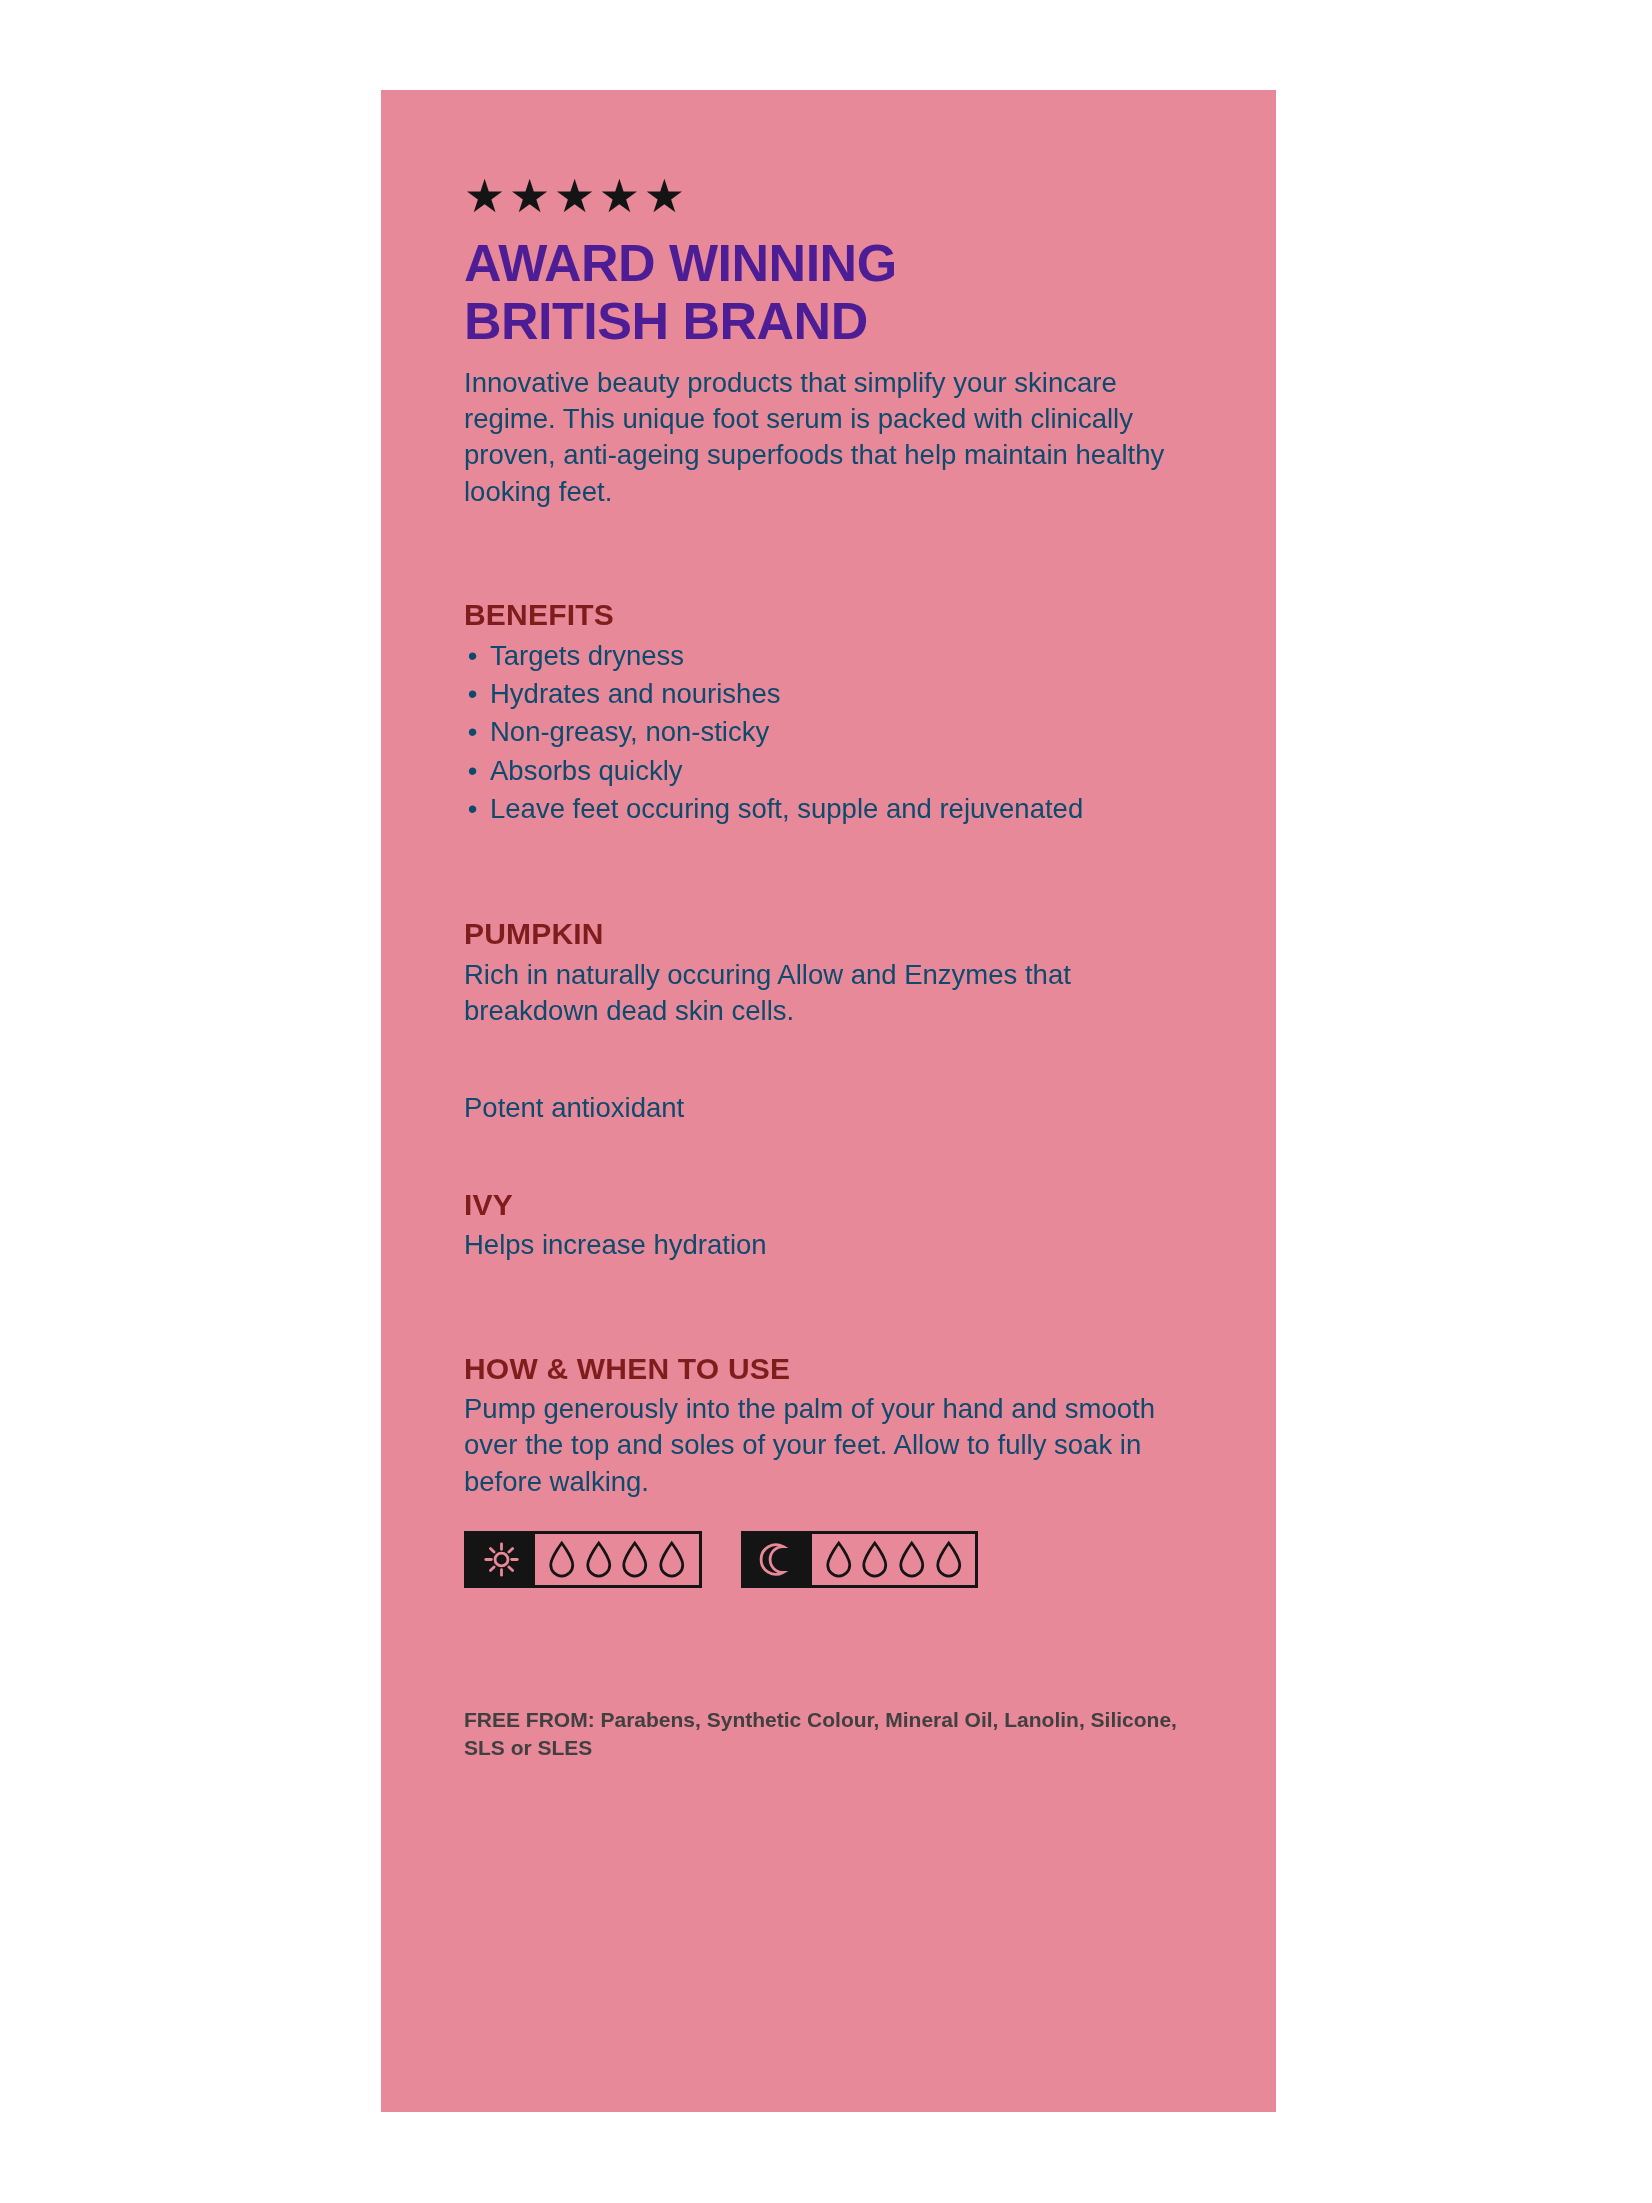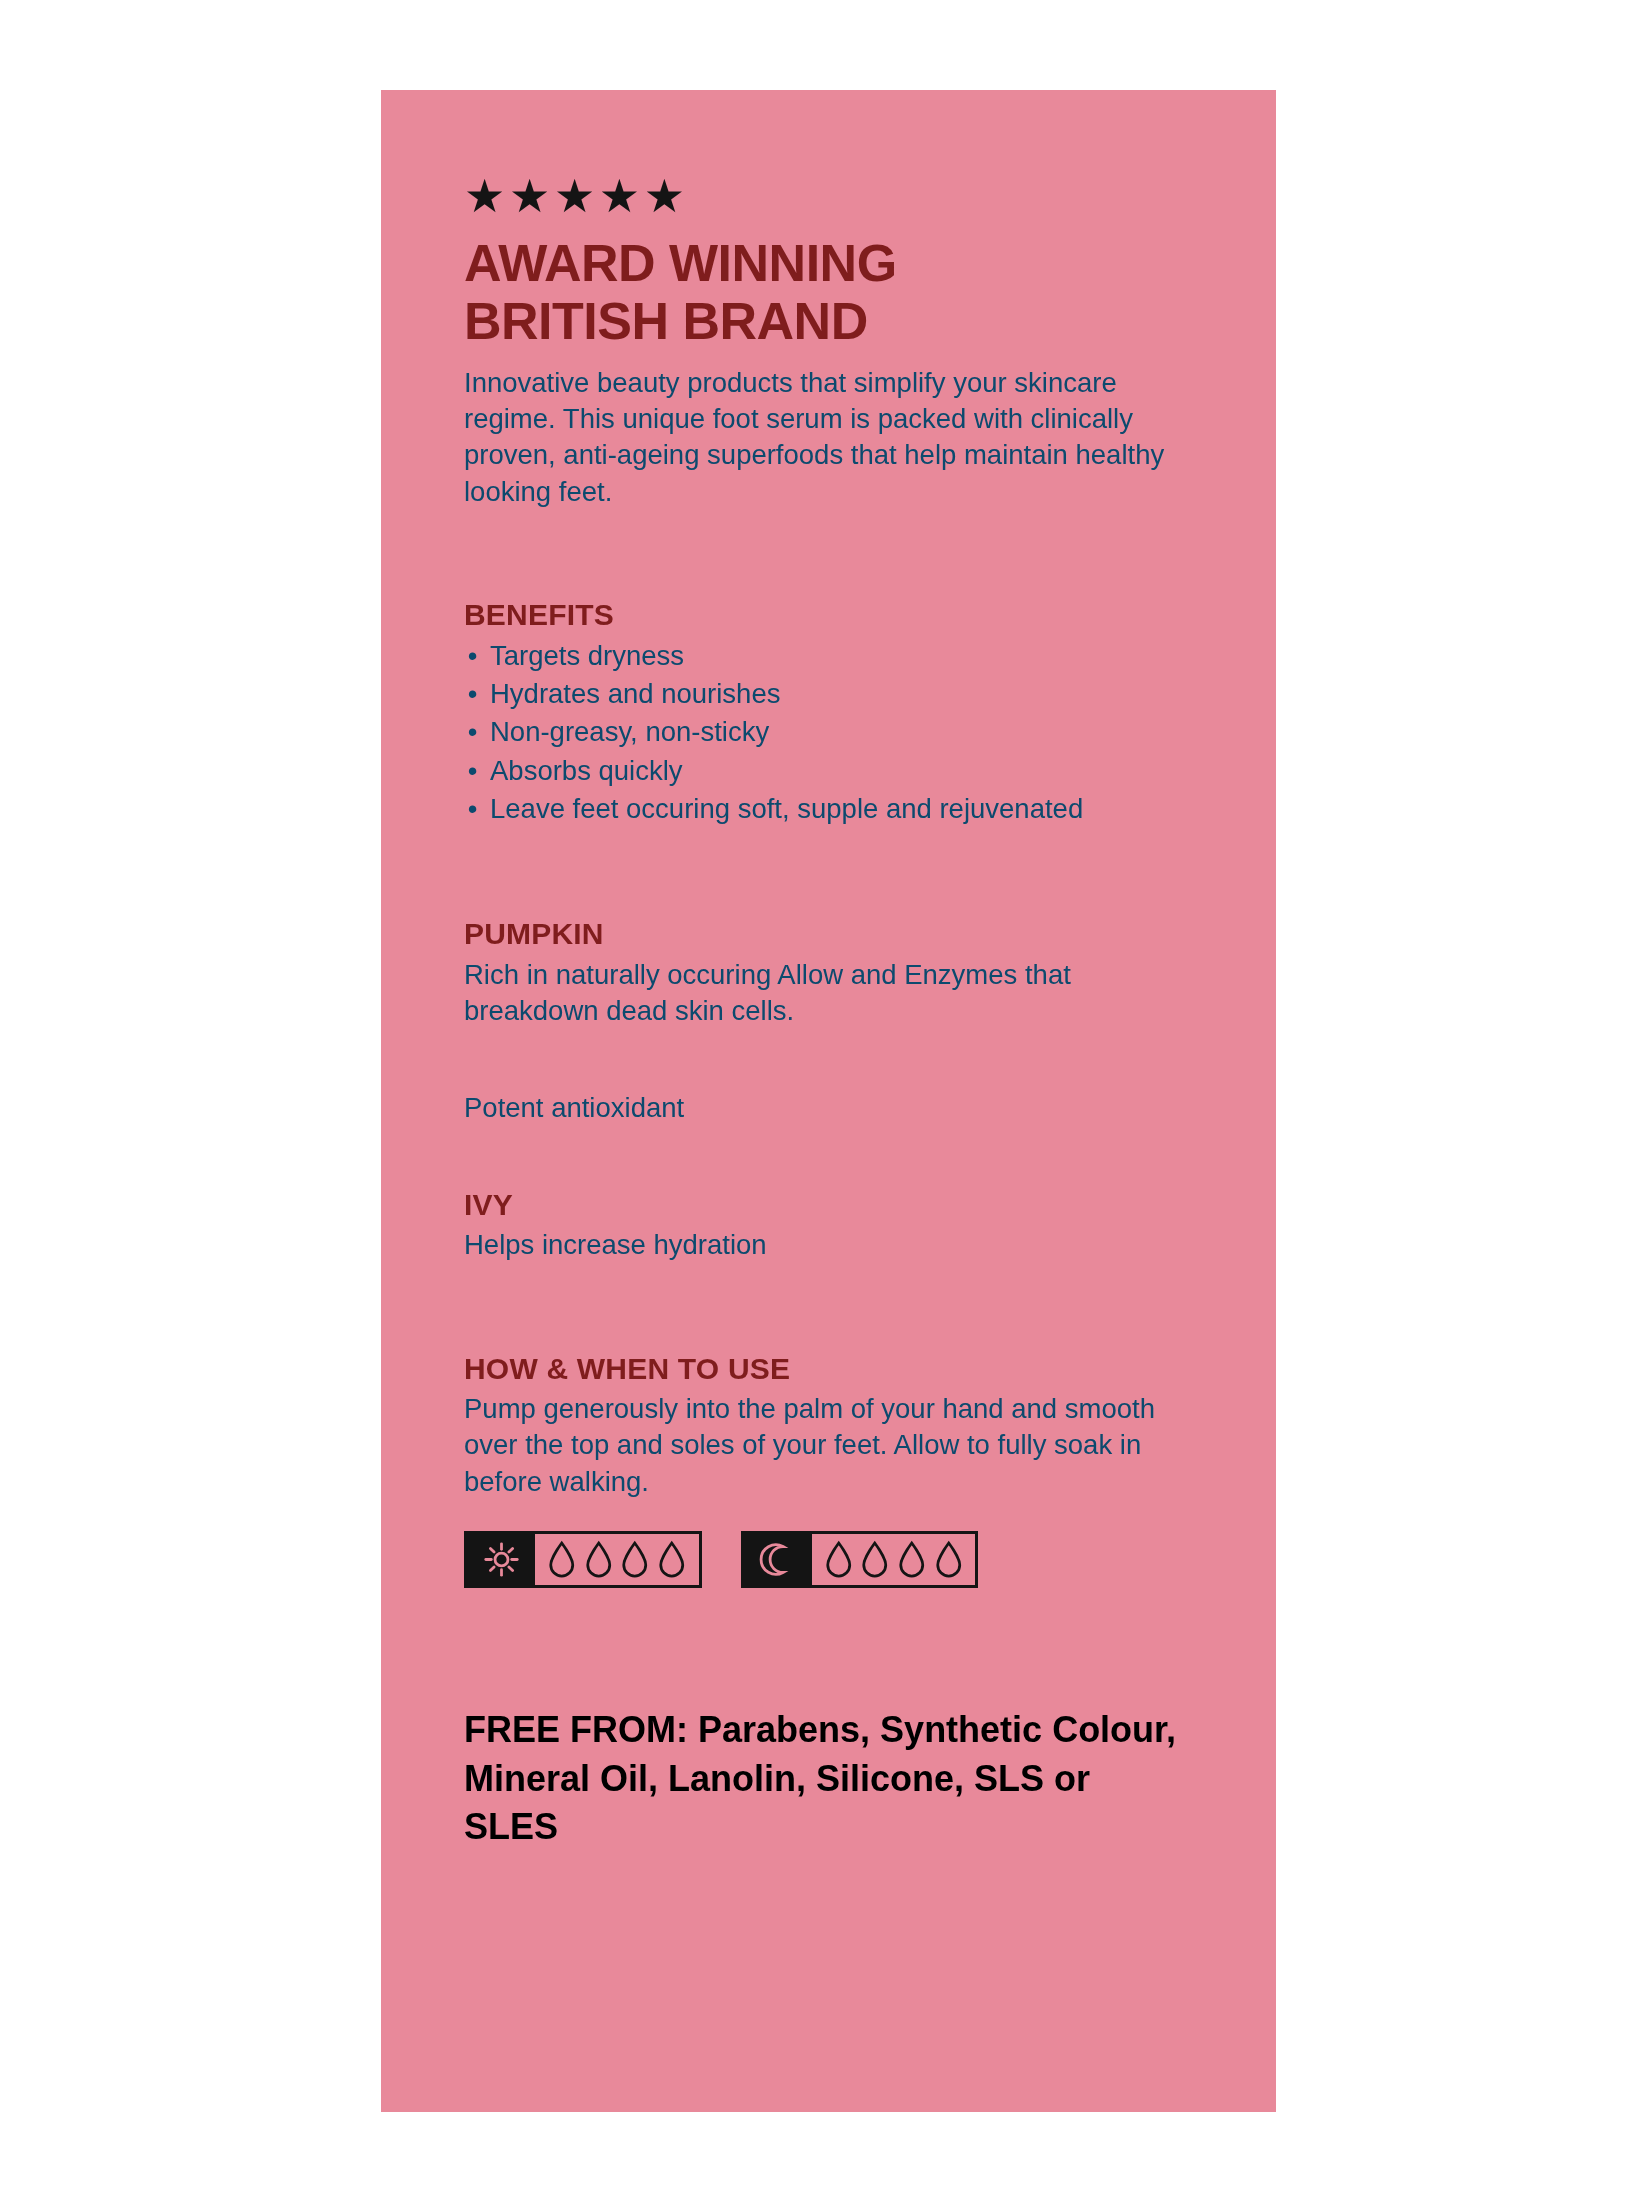--- a/index.html
+++ b/index.html
@@ -50,21 +50,21 @@
     color: #141414;
     margin-bottom: 14.7px;
   }
 
   h1.title {
     font-size: 52px;
     font-weight: bold;
     line-height: 1.12;
     margin: 0 0 14.7px 0;
     letter-spacing: -0.5px;
-    color: #7f1d1d;
+    color: #4c1d95;
   }
 
   p.body {
     font-size: 27.5px;
     line-height: 1.32;
     margin: 0;
     color: #0c4a6e;
     font-weight: 400;
   }
 
@@ -122,24 +122,24 @@
   }
   .usage-drops {
     display: flex;
     flex-direction: row;
     align-items: center;
     gap: 9.2px;
     padding: 0 13px;
   }
 
   .freefrom {
-    font-size: 36px;
+    font-size: 21px;
     font-weight: bold;
     line-height: 1.35;
-    color: #000000;
+    color: #404040;
   }
   .freefrom .lead { font-weight: bold; }
 </style>
 </head>
 <body>
 
 <div class="page">
   <div class="panel">
     <div class="inner">
 

